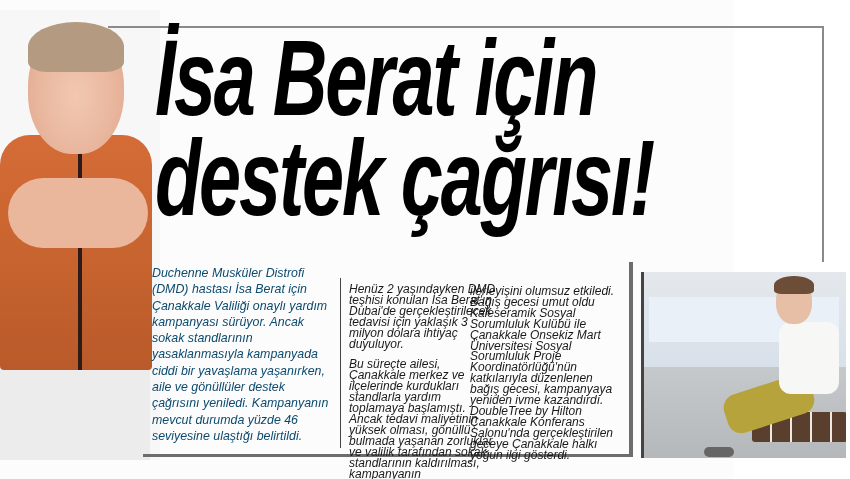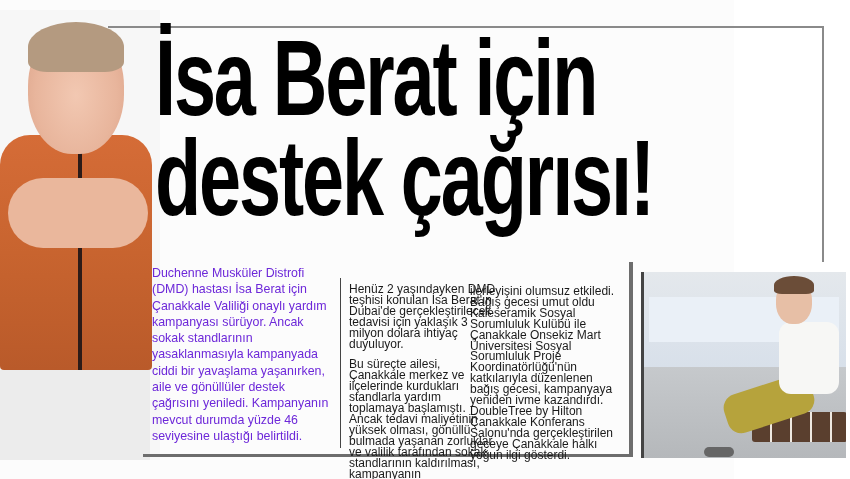--- a/index.html
+++ b/index.html
@@ -1,21 +1,21 @@
 <!DOCTYPE html>
 <html><head>
   <meta charset="utf-8">
   <style>
     * { margin: 0; padding: 0; box-sizing: border-box; }
     html, body {
       width: 850px; height: 479px; overflow: hidden;
       background: #ffffff;
       font-family: "Liberation Sans", sans-serif;
     }
-    .page { position: relative; width: 734px; height: 479px; background: #fcfcfc; }
+    .page { position: relative; width: 734px; height: 479px; background: #fcfcfc; font-style: italic; }
 
     
     .frame {
       position: absolute; left: 108px; top: 26px; width: 716px; height: 236px;
       border-top: 2px solid #8a8a8a; border-right: 2px solid #8a8a8a;
     }
     .headline {
       position: absolute; left: 155px; top: 28px; width: 680px;
       font-family: "Liberation Sans", sans-serif;
       font-weight: 900; color: #000; letter-spacing: -3px;
@@ -55,21 +55,21 @@
       background: #ececec;
     }
 
     
     .article {
       position: absolute; left: 143px; top: 262px; width: 490px; height: 195px;
       border-bottom: 3px solid #6d6d6d; border-right: 4px solid #6d6d6d;
     }
     .lead {
       position: absolute; left: 152px; top: 265px; width: 180px;
-      font-size: 12.4px; line-height: 16.3px; color: #6d28d9;
+      font-size: 12.4px; line-height: 16.3px; color: #0c4a6e;
     }
     .col-divider {
       position: absolute; left: 340px; top: 278px; width: 1px; height: 170px; background: #444;
     }
     .col {
       position: absolute; top: 284px; width: 150px;
       font-size: 12px; line-height: 10.9px; color: #1a1a1a;
     }
     .col p + p { margin-top: 10px; }
     .col2 { left: 349px; }

